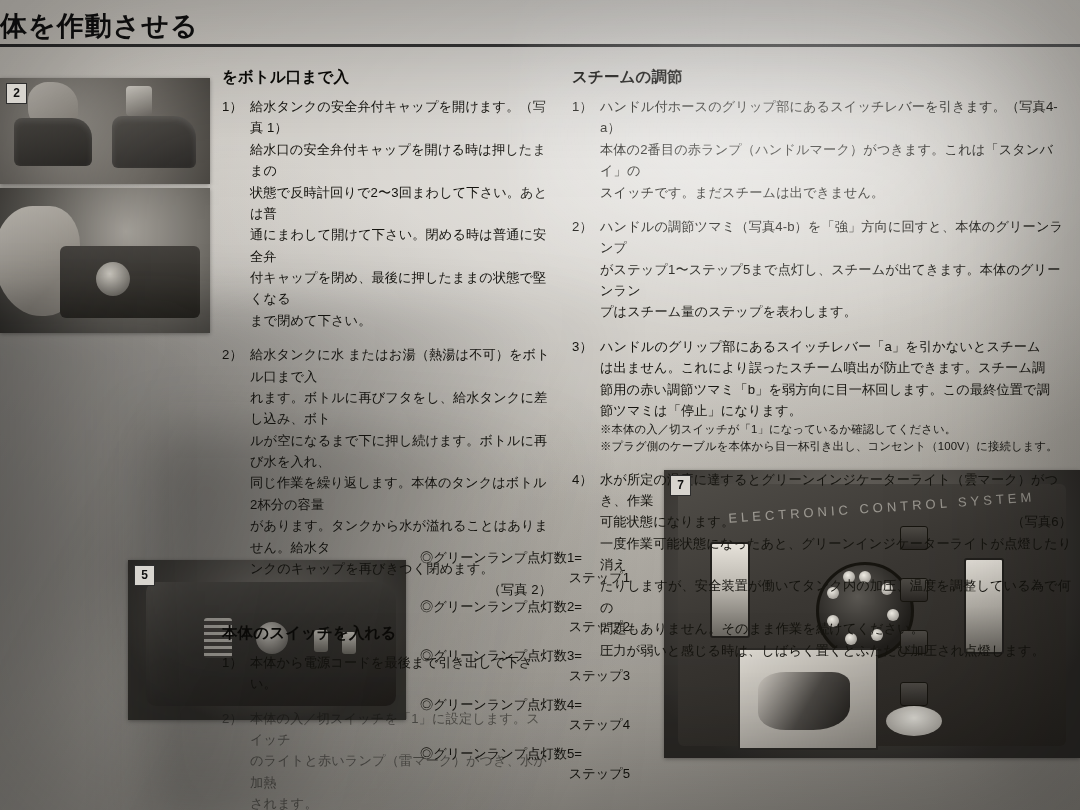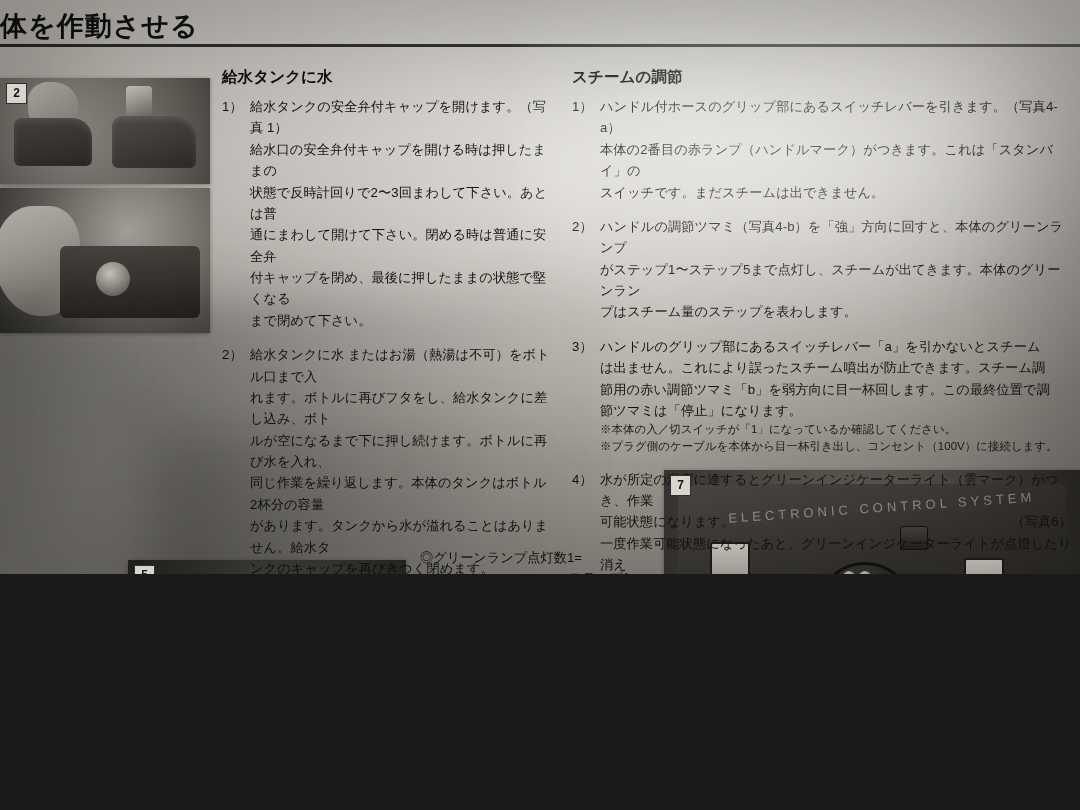--- a/index.html
+++ b/index.html
@@ -3,21 +3,21 @@
 <meta charset="utf-8">
 <style>
   html, body {
     margin: 0;
     padding: 0;
     background: #1a1a1a;
   }
   #page {
     position: relative;
     width: 1080px;
-    height: 574px;
+    height: 810px;
     overflow: hidden;
     background: #737373;
     font-family: "Liberation Sans", sans-serif;
     color: #14130f;
   }
   
   .paper {
     position: absolute;
     inset: 0;
     background:
@@ -340,21 +340,21 @@
     <div class="icon-box" style="left:236px;top:108px"></div>
     <div class="icon-box" style="left:236px;top:160px"></div>
     <div class="icon-box" style="left:236px;top:212px"></div>
     <div class="inset">
       <div class="handgrip"></div>
     </div>
     <div class="sticker"></div>
   </div>
 
   <div class="col" id="col-left">
-    <div class="sec-title">給水タンクに水</div>
+    <div class="sec-title">をボトル口まで入</div>
 
     <div class="item">
       <div class="num">1）</div>
       <div class="txt">
         <p>給水タンクの安全弁付キャップを開けます。（写真 1）</p>
         <p>給水口の安全弁付キャップを開ける時は押したままの</p>
         <p>状態で反時計回りで2〜3回まわして下さい。あとは普</p>
         <p>通にまわして開けて下さい。閉める時は普通に安全弁</p>
         <p>付キャップを閉め、最後に押したままの状態で堅くなる</p>
         <p>まで閉めて下さい。</p>

